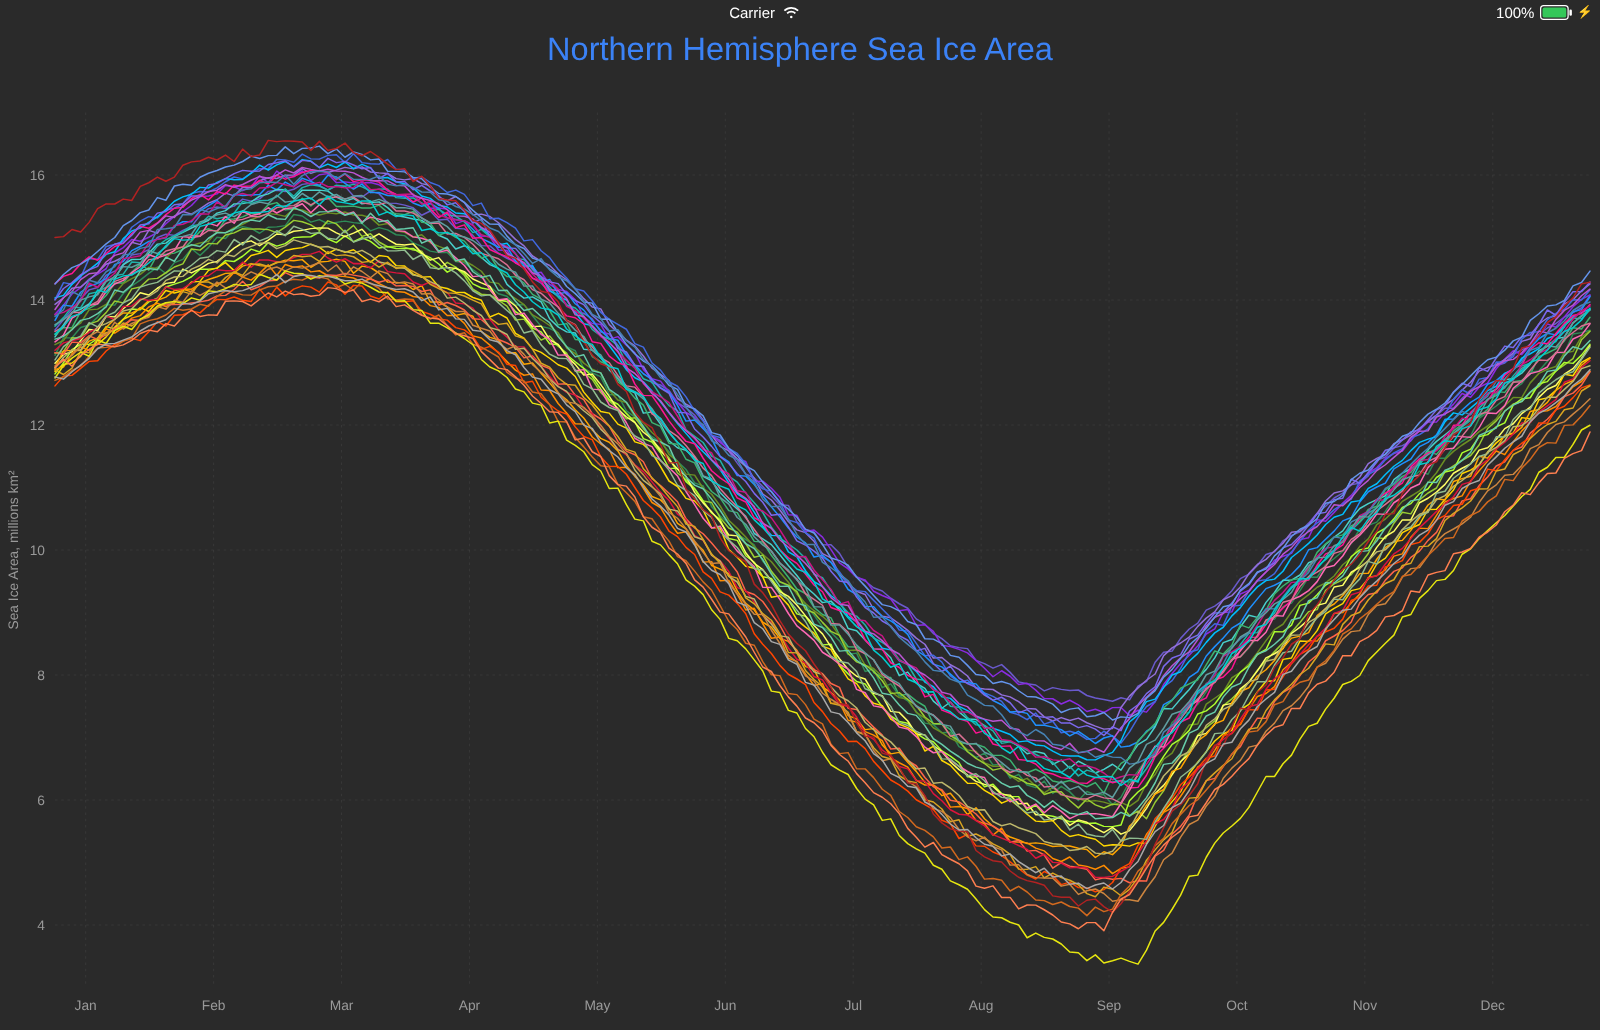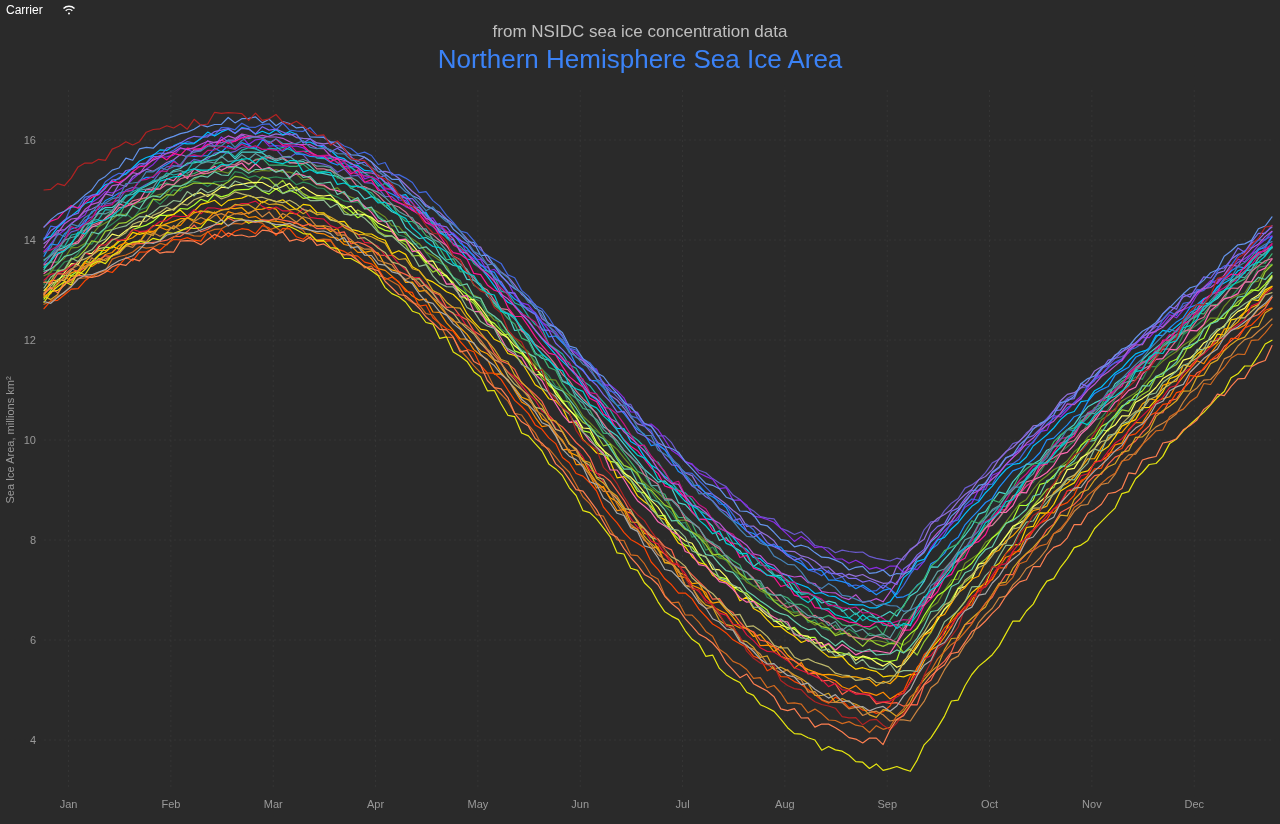--- a/index.html
+++ b/index.html
@@ -16,21 +16,21 @@
     position: absolute;
     top: 0; left: 0; right: 0;
     height: 20px;
     display: flex;
     align-items: center;
     font-size: 12px;
     color: #fff;
     padding: 0 6px;
     font-weight: 500;
   }
-  .status-left { flex: 1; display: flex; align-items: center; gap: 19px; }
+  .status-left { flex: 1; display: flex; align-items: center; gap: 6px; justify-content: flex-end; }
   .status-center { flex: 1; text-align: center; font-weight: 600; }
   .status-right { flex: 1; display: flex; justify-content: flex-end; align-items: center; gap: 4px; }
   .wifi-icon svg, .battery-icon svg { display: block; }
   .titles {
     position: absolute;
     top: 22px; left: 0; right: 0;
     text-align: center;
   }
   .subtitle {
     font-size: 17px;
@@ -68,24 +68,34 @@
 
 <div class="status-bar">
   <div class="status-left">
     <span>Carrier</span>
     <span class="wifi-icon">
       <svg width="14" height="10" viewBox="0 0 14 10">
         <path d="M7 9.5a1 1 0 100-2 1 1 0 000 2zM4.2 6.2a4 4 0 015.6 0l1-1a5.4 5.4 0 00-7.6 0l1 1zM2 4a7.1 7.1 0 0110 0l1-1a8.5 8.5 0 00-12 0l1 1z" fill="#fff"></path>
       </svg>
     </span>
   </div>
+  <div class="status-right">
+    <span>100%</span>
+    <span class="battery-icon">
+      <svg width="26" height="12" viewBox="0 0 26 12">
+        <rect x="0.5" y="0.5" width="22" height="11" rx="2.5" fill="none" stroke="#fff" stroke-width="1"></rect>
+        <rect x="2" y="2" width="19" height="8" rx="1.5" fill="#34c759"></rect>
+        <rect x="23.5" y="3.5" width="2" height="5" rx="1" fill="#fff"></rect>
+      </svg>
+    </span>
+    <span style="font-size:10px;">⚡</span>
+  </div>
 </div>
 
 <div class="titles">
-  <div class="subtitle">from NSIDC sea ice concentration data</div>
   <div class="title">Northern Hemisphere Sea Ice Area</div>
 </div>
 
 <div class="chart-wrap">
   <svg class="chart" id="chart-svg" width="1280" height="744">
       <g class="grid">
         <line x1="44" x2="1272" y1="660" y2="660"></line>
         <line x1="44" x2="1272" y1="560" y2="560"></line>
         <line x1="44" x2="1272" y1="459.99999999999994" y2="459.99999999999994"></line>
         <line x1="44" x2="1272" y1="360" y2="360"></line>

